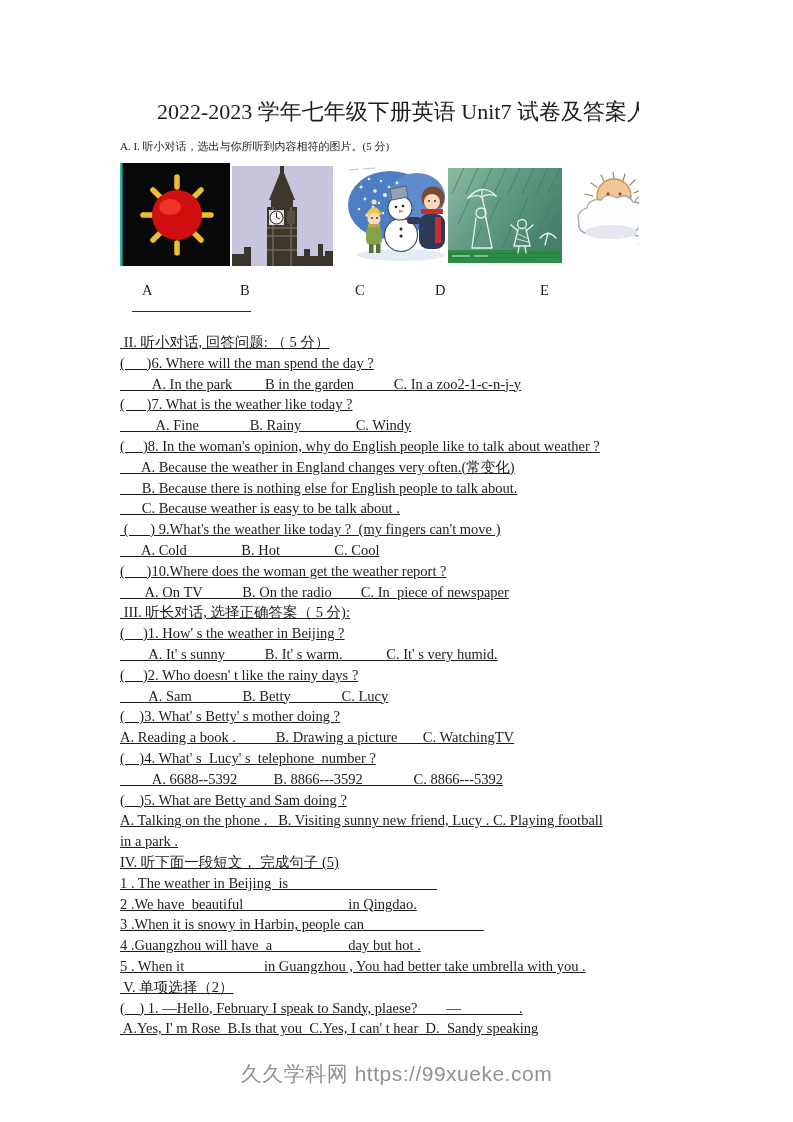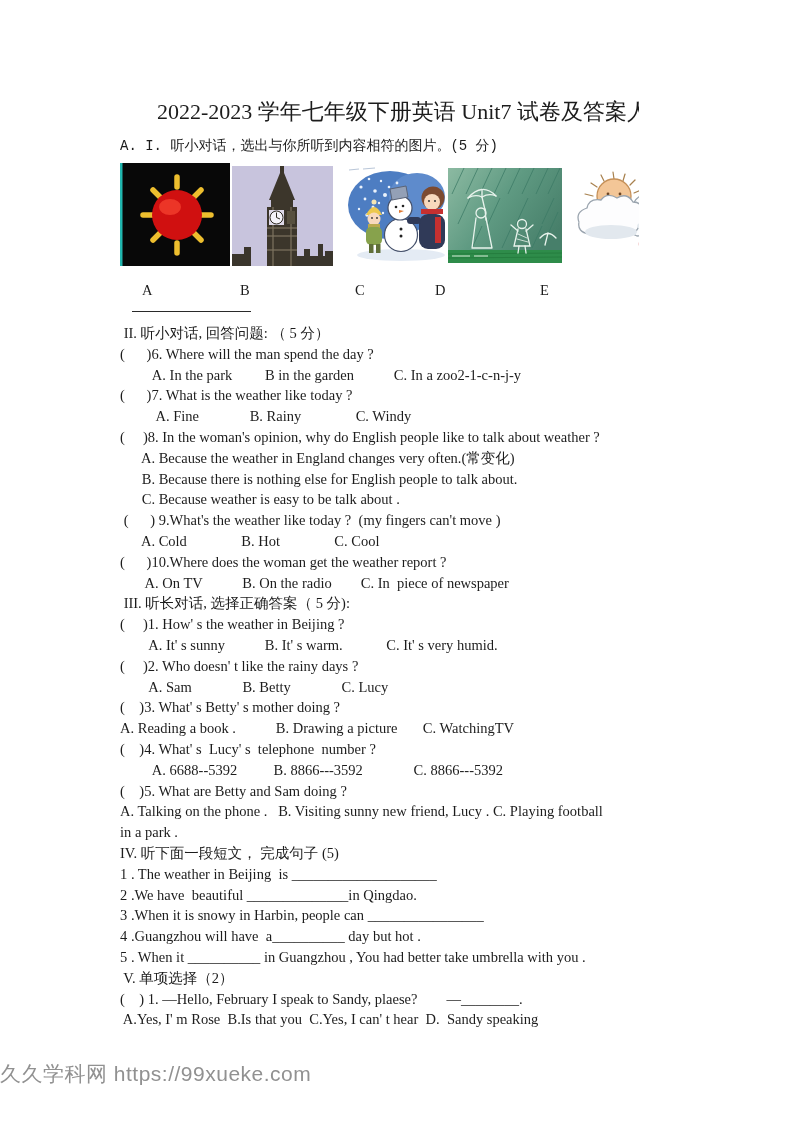--- a/index.html
+++ b/index.html
@@ -1,29 +1,29 @@
 <!DOCTYPE html>
 <html><head>
 <meta charset="utf-8">
 <style>
   html,body{margin:0;padding:0;background:#ffffff;}
   .page{position:relative;width:639px;height:1122px;background:#ffffff;overflow:hidden;
         font-family:"Liberation Serif","DejaVu Serif",serif;color:#1c1c1c;}
   .content{position:absolute;left:120px;top:97px;width:610px;}
   .title{font-size:22px;line-height:30px;text-align:center;margin:0 0 0 0;white-space:pre;}
-  .h1line{font-size:14px;line-height:18px;margin-top:10px;white-space:pre;font-family:Liberation Mono, monospace;}
+  .h1line{font-size:11px;line-height:18px;margin-top:10px;white-space:pre;}
   .pics{position:relative;height:106px;margin-top:8px;}
   .pic{position:absolute;top:0;}
   .pic svg{display:block;}
   .pic-labels{position:relative;height:16px;margin-top:13px;font-size:14.5px;}
   .pic-labels span{position:absolute;top:0;}
   .divider{width:119px;height:0;border-top:1.5px solid #2a2a2a;margin:13px 0 0 12px;}
-  .lines{margin-top:11px;}
+  .lines{margin-top:20px;text-decoration:underline;}
   .line{height:20.8px;line-height:20.8px;font-size:14.5px;white-space:pre;}
-  .footer{position:absolute;left:0;top:1060px;width:793px;
+  .footer{position:absolute;left:0;top:1060px;width:793px;text-align:center;
           font-family:"Liberation Sans","DejaVu Sans",sans-serif;
           font-size:21px;color:#919191;letter-spacing:.5px;}
 </style>
 </head>
 <body>
 
 <div class="page">
   <div class="content">
 
     <div class="title">2022-2023 学年七年级下册英语 Unit7 试卷及答案人教版</div>

